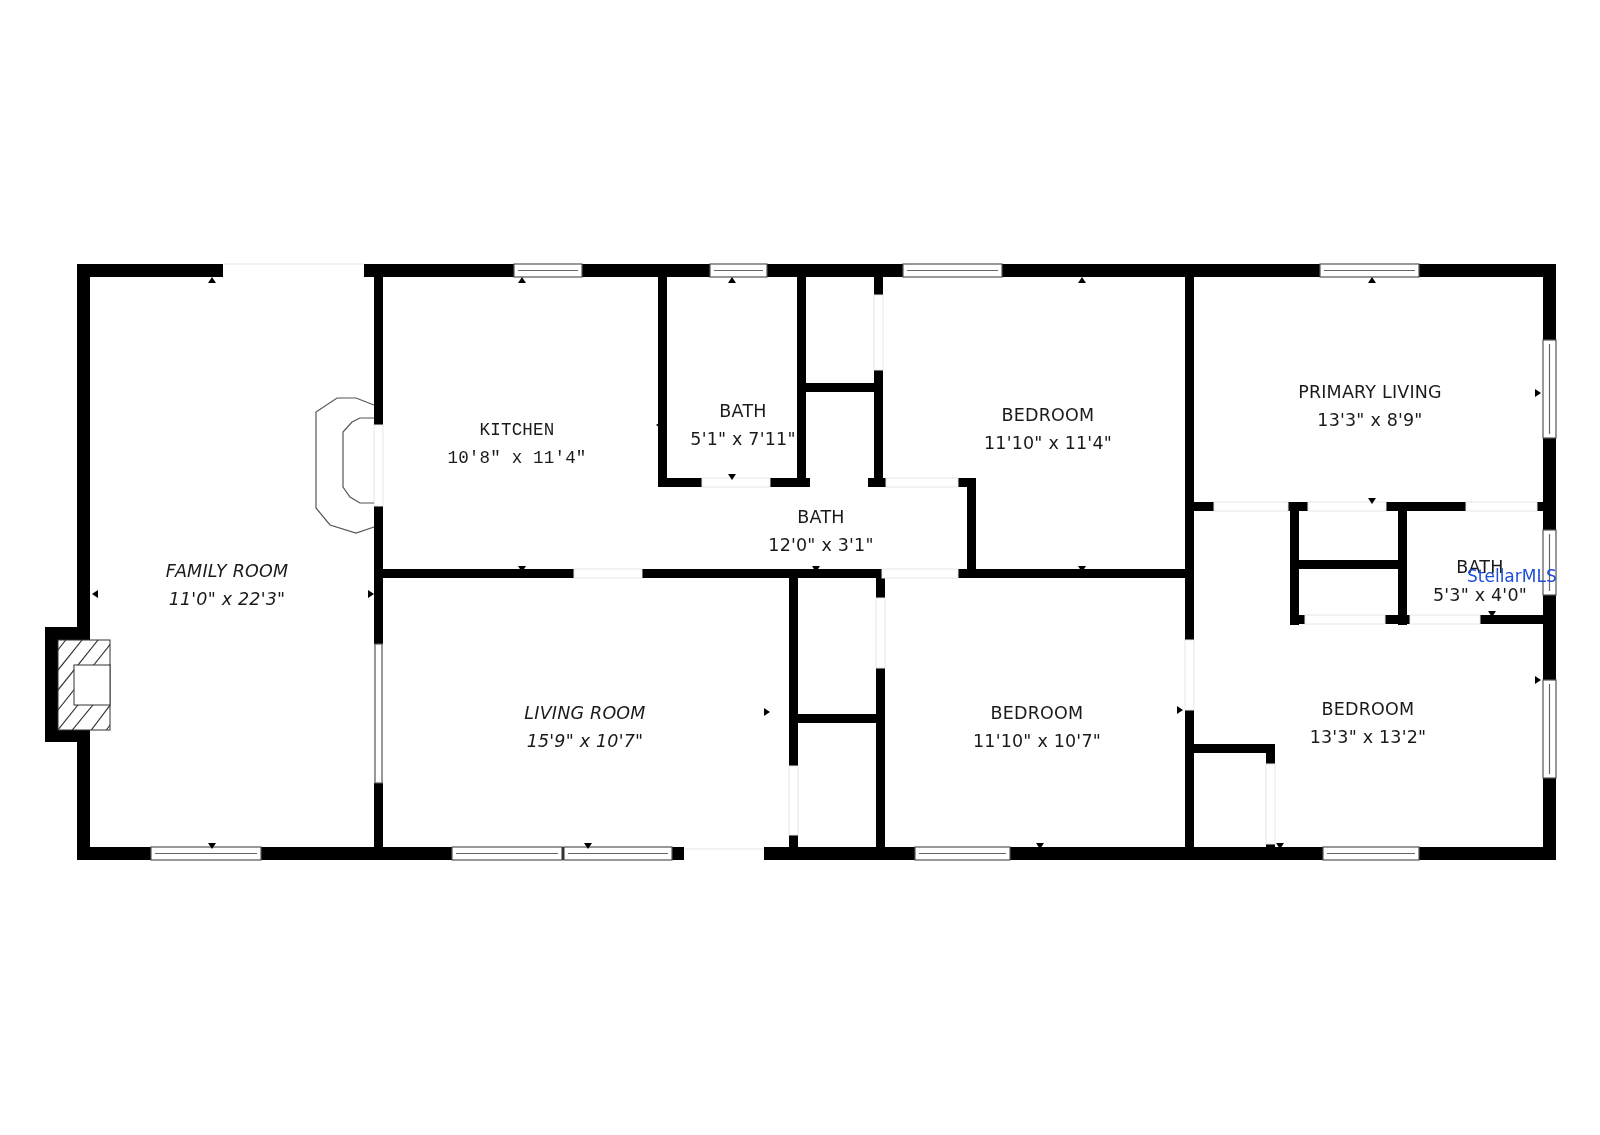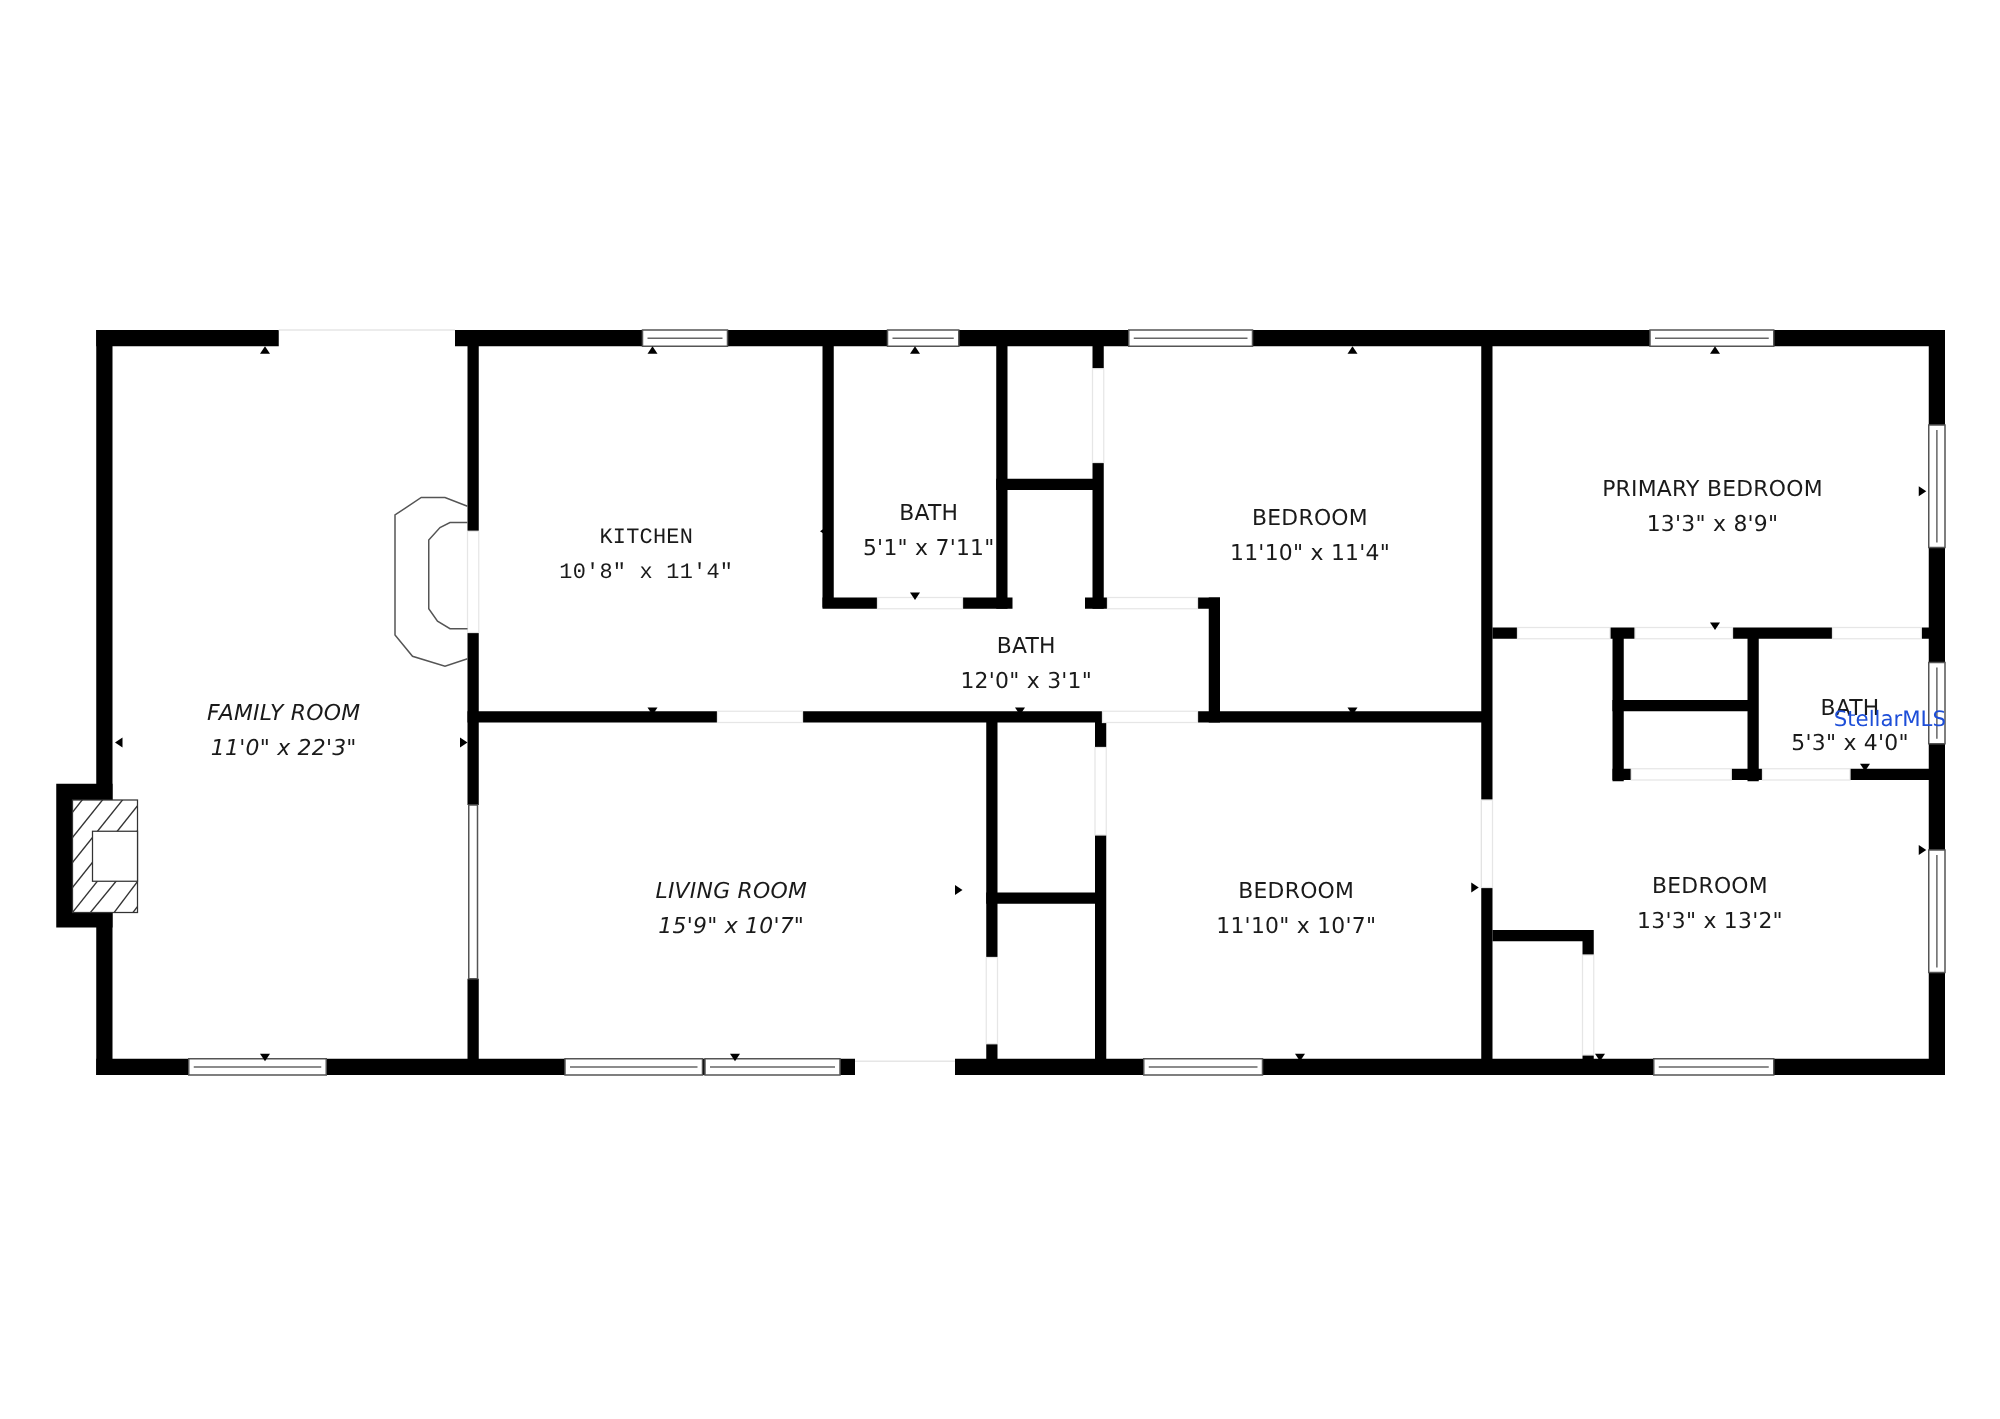--- a/index.html
+++ b/index.html
@@ -215,21 +215,21 @@
 </div>
 <div class="room-label" style="left:821px; top:531px;">
   <span class="rname">BATH</span>
   <span class="rdim">12'0" x 3'1"</span>
 </div>
 <div class="room-label" style="left:1048px; top:429px;">
   <span class="rname">BEDROOM</span>
   <span class="rdim">11'10" x 11'4"</span>
 </div>
 <div class="room-label" style="left:1370px; top:406px;">
-  <span class="rname">PRIMARY BEDROOM</span>
+  <span class="rname">PRIMARY LIVING</span>
   <span class="rdim">13'3" x 8'9"</span>
 </div>
 <div class="room-label" style="left:1480px; top:581px;">
   <span class="rname">BATH</span>
   <span class="rdim">5'3" x 4'0"</span>
 </div>
 <div class="room-label" style="left:585px; top:727px;font-style:italic;">
   <span class="rname">LIVING ROOM</span>
   <span class="rdim">15'9" x 10'7"</span>
 </div>

